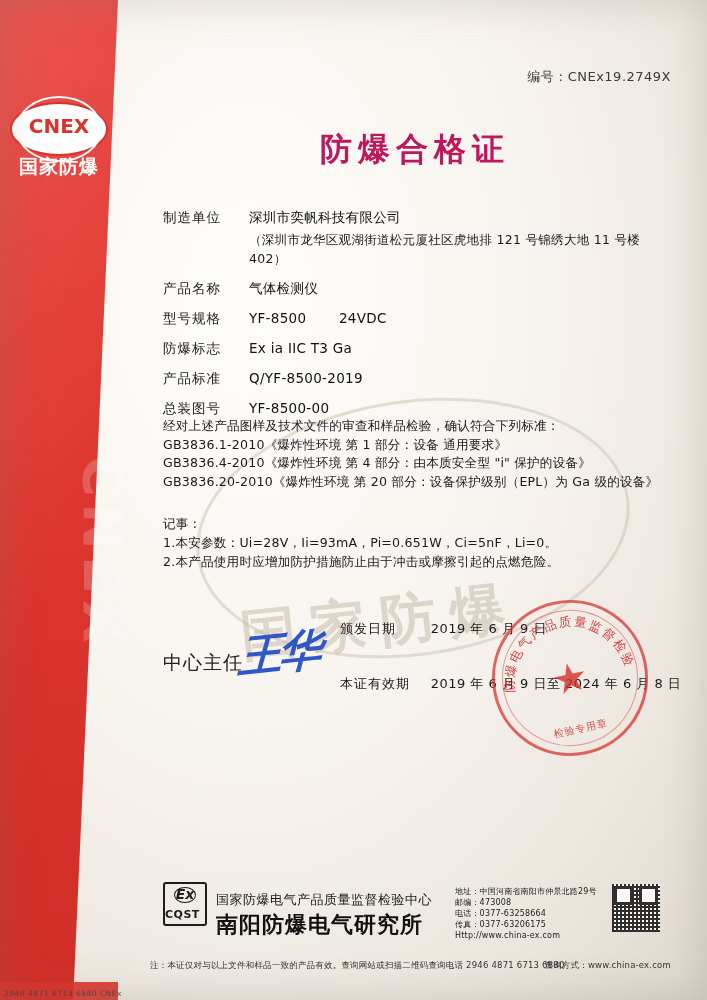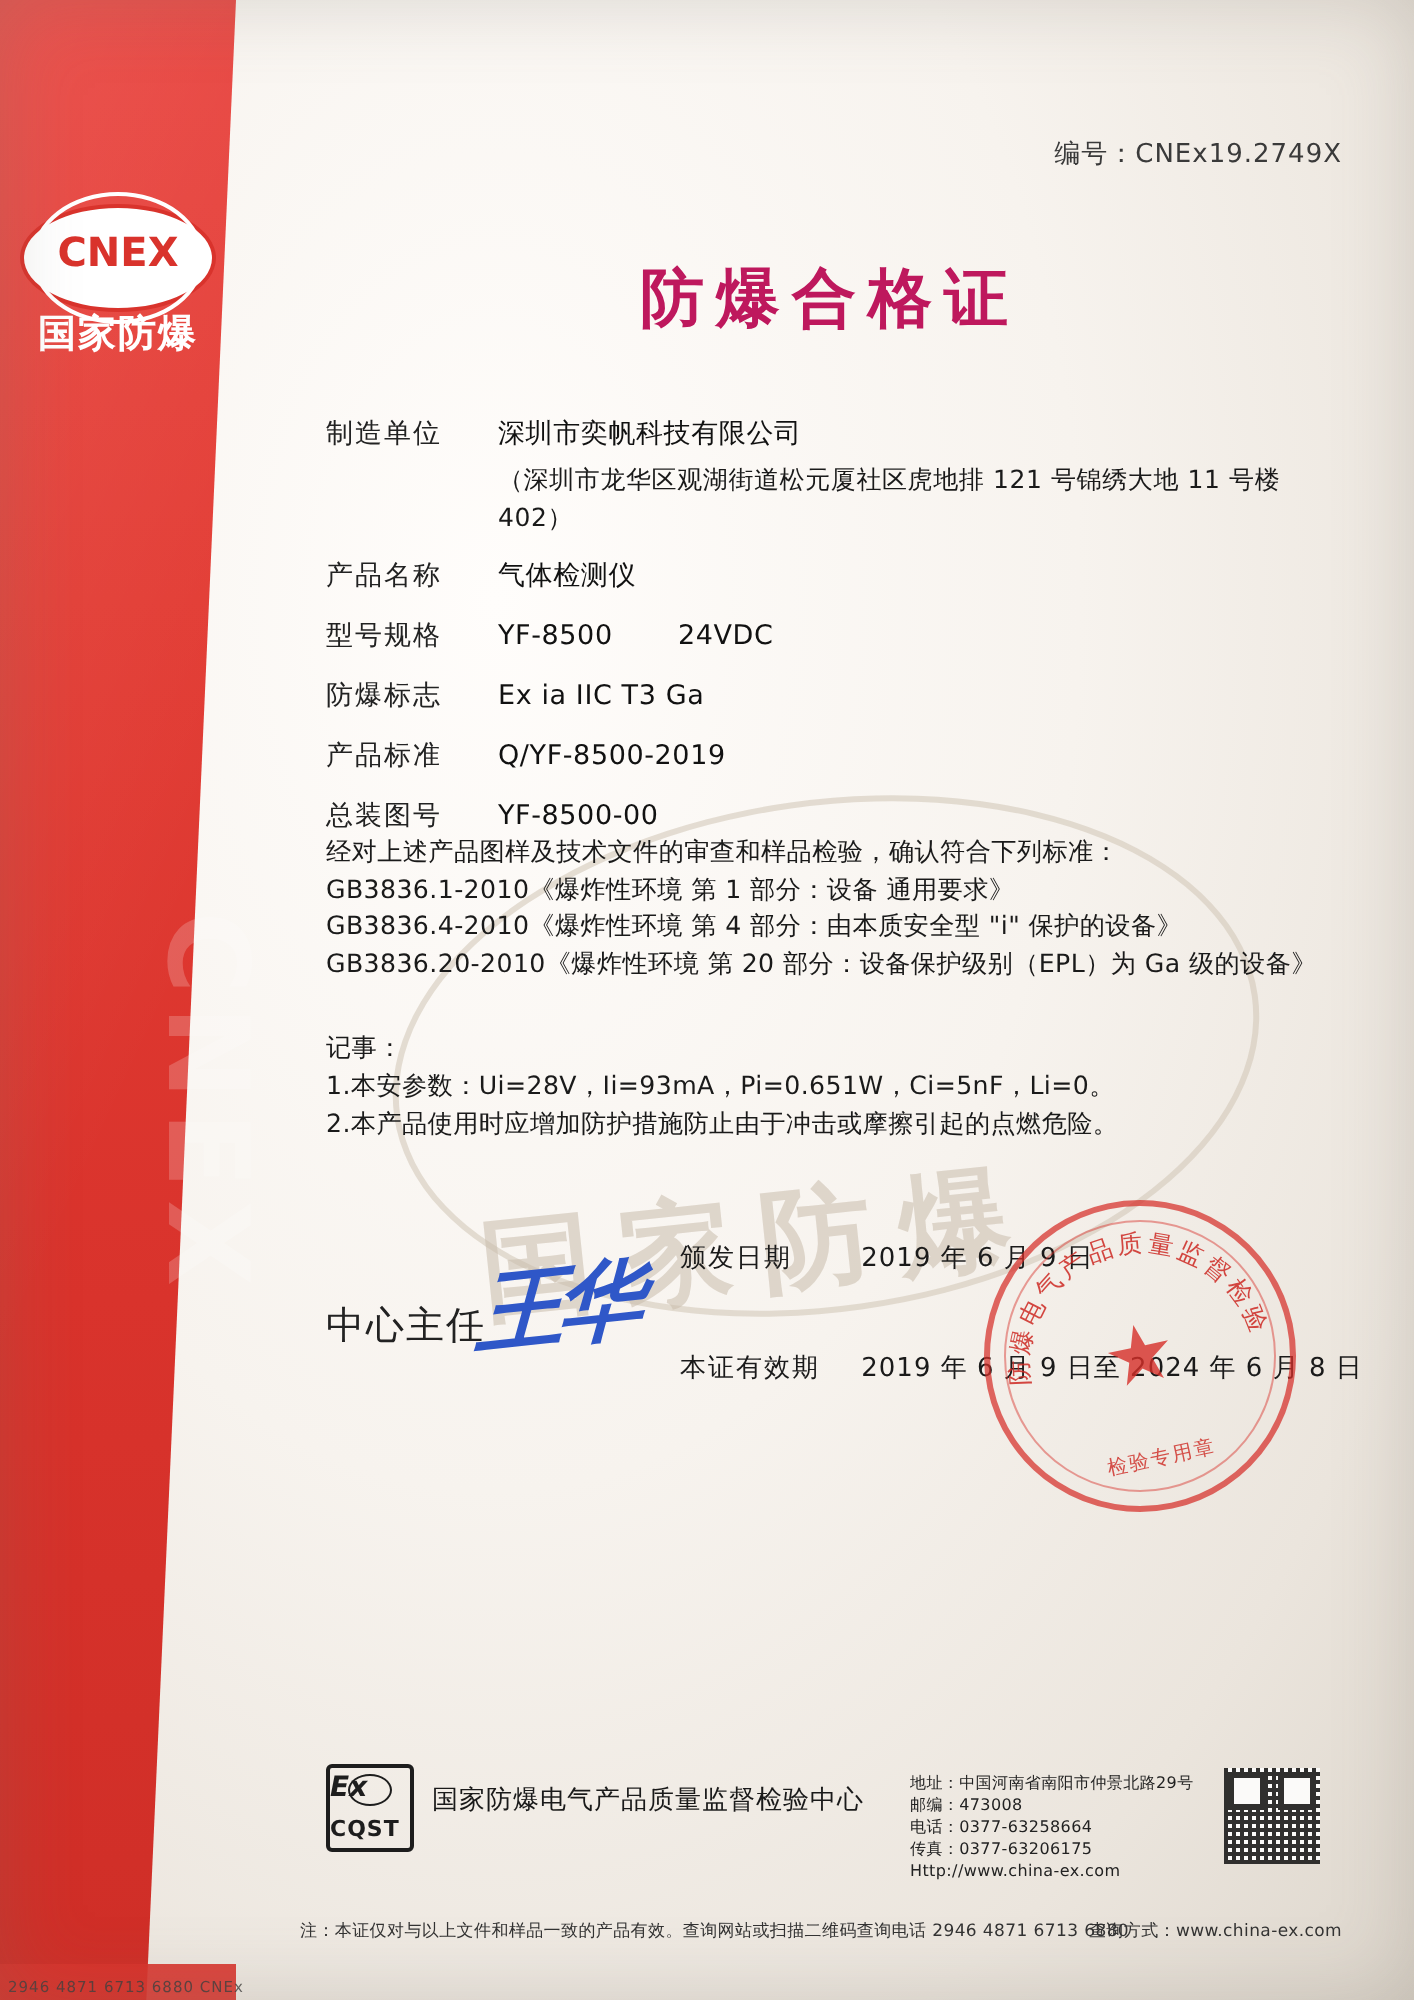--- a/index.html
+++ b/index.html
@@ -318,20 +318,21 @@
     width: 44px;
     height: 44px;
     border: 2px solid #1d1d1d;
     border-radius: 3px;
     box-sizing: border-box;
   }
   .footer-logo .ex {
     position: absolute;
     left: 0; top: 2px;
     width: 40px;
+    text-align: center;
     font-size: 14px;
     font-weight: 700;
     color: #1d1d1d;
     font-style: italic;
   }
   .footer-logo .exo {
     position: absolute;
     left: 9px; top: 3px;
     width: 22px; height: 16px;
     border: 1.5px solid #1d1d1d;
@@ -526,20 +527,21 @@
     <div class="seal-star">★</div>
     <div class="seal-bottom">检验专用章</div>
   </div>
 
   <div class="footer-logo">
     <div class="exo"></div>
     <div class="ex">Ex</div>
     <div class="cqst">CQST</div>
   </div>
   <div class="footer-org1">国家防爆电气产品质量监督检验中心</div>
+  <div class="footer-org2">南阳防爆电气研究所</div>
 
   <div class="footer-addr">
     <div>地址：中国河南省南阳市仲景北路29号</div>
     <div>邮编：473008</div>
     <div>电话：0377-63258664</div>
     <div>传真：0377-63206175</div>
     <div>Http://www.china-ex.com</div>
   </div>
 
   <div class="qr"></div>

